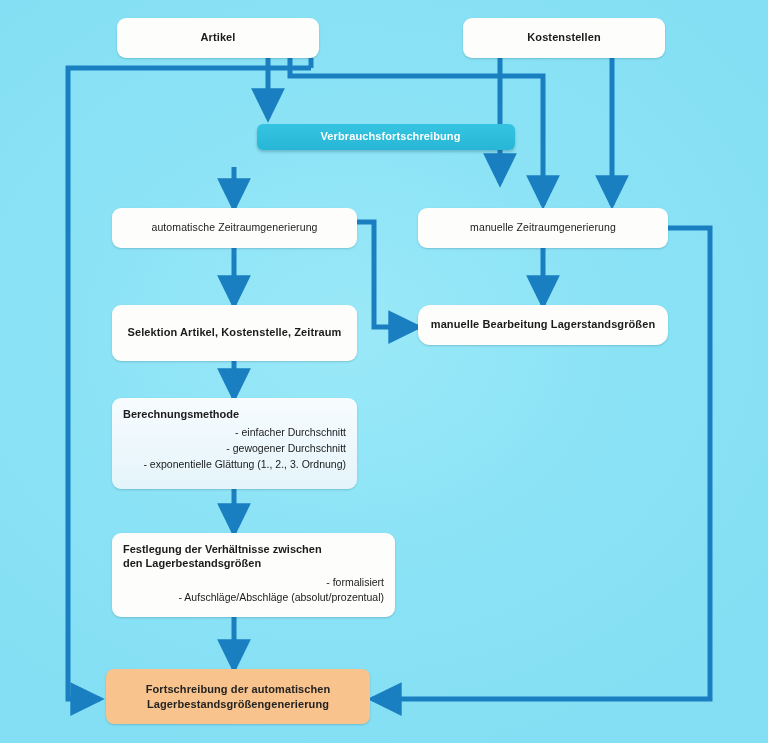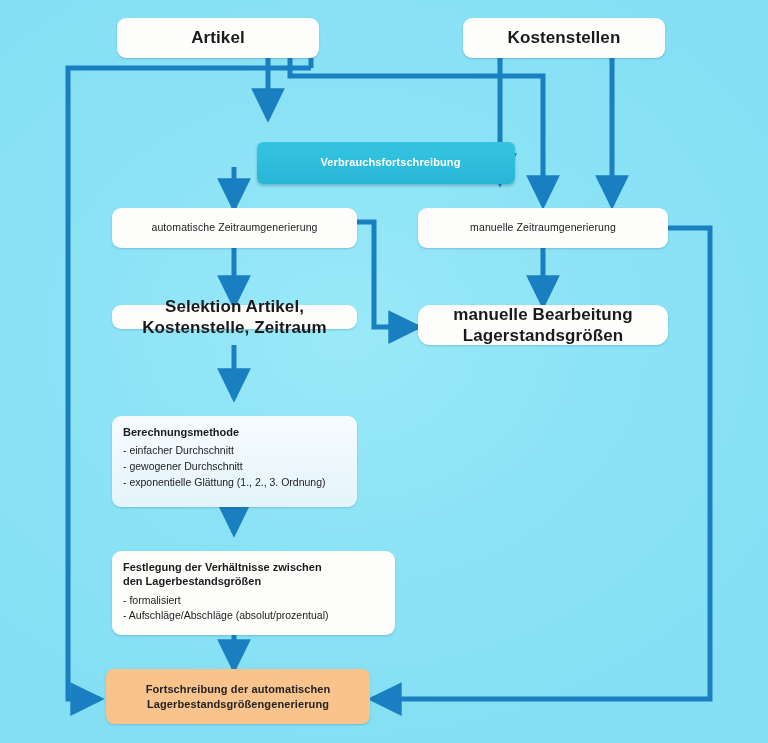--- a/index.html
+++ b/index.html
@@ -24,31 +24,30 @@
     box-sizing:border-box;
     background:#fdfdfb;
     border-radius:9px;
     box-shadow:0 1px 2px rgba(20,70,90,.22);
     display:flex;
     flex-direction:column;
     justify-content:center;
     color:#1b1b1b;
   }
   .node.center{align-items:center;text-align:center;}
-  .node .t{font-size:17px;font-weight:700;letter-spacing:.1px;line-height:1.25;}
+  .node .t{font-size:11px;font-weight:700;letter-spacing:.1px;line-height:1.25;}
   .node.small .t{font-size:10.5px;font-weight:400;}
   .node.listbox{
     padding:9px 11px;
     justify-content:flex-start;
     background:linear-gradient(180deg,#f7fcfe 0%,#e4f4fb 100%);
-    margin-top:18px;
   }
   .node.listbox.plain{background:#fdfdfb;}
   .node .hd{font-size:11px;font-weight:700;line-height:1.3;margin-bottom:4px;}
-  .node ul{list-style:none;margin:0;padding:0;}
+  .node ul{list-style:none;margin:0;padding:0;text-align:right;}
   .node li{font-size:10.5px;line-height:1.5;font-weight:400;white-space:nowrap;}
 
   .node.accent{
     background:linear-gradient(180deg,#35c4e0 0%,#27b6d6 100%);
     border-radius:6px;
     color:#ffffff;
     align-items:center;
     text-align:center;
     justify-content:center;
     box-shadow:0 2px 3px rgba(15,70,95,.28);
@@ -114,33 +113,33 @@
   </svg>
 
   <div class="node center" style="left:117px;top:18px;width:202px;height:40px;">
     <span class="t">Artikel</span>
   </div>
 
   <div class="node center" style="left:463px;top:18px;width:202px;height:40px;">
     <span class="t">Kostenstellen</span>
   </div>
 
-  <div class="node accent" style="left:257px;top:142px;width:258px;height:42px;padding-left:9px;">
+  <div class="node accent" style="left:257px;top:124px;width:258px;height:26px;padding-left:9px;">
     <span class="t">Verbrauchsfortschreibung</span>
   </div>
 
   <div class="node center small" style="left:112px;top:208px;width:245px;height:40px;text-align:center;">
     <span class="t">automatische Zeitraumgenerierung</span>
   </div>
 
   <div class="node center small" style="left:418px;top:208px;width:250px;height:40px;">
     <span class="t">manuelle Zeitraumgenerierung</span>
   </div>
 
-  <div class="node center" style="left:112px;top:305px;width:245px;height:24px;">
+  <div class="node center" style="left:112px;top:305px;width:245px;height:56px;">
     <span class="t">Selektion Artikel, Kostenstelle, Zeitraum</span>
   </div>
 
   <div class="node center" style="left:418px;top:305px;width:250px;height:40px;border-radius:12px;">
     <span class="t">manuelle Bearbeitung Lagerstandsgrößen</span>
   </div>
 
   <div class="node listbox" style="left:112px;top:398px;width:245px;height:91px;">
     <div class="hd">Berechnungsmethode</div>
     <ul>

